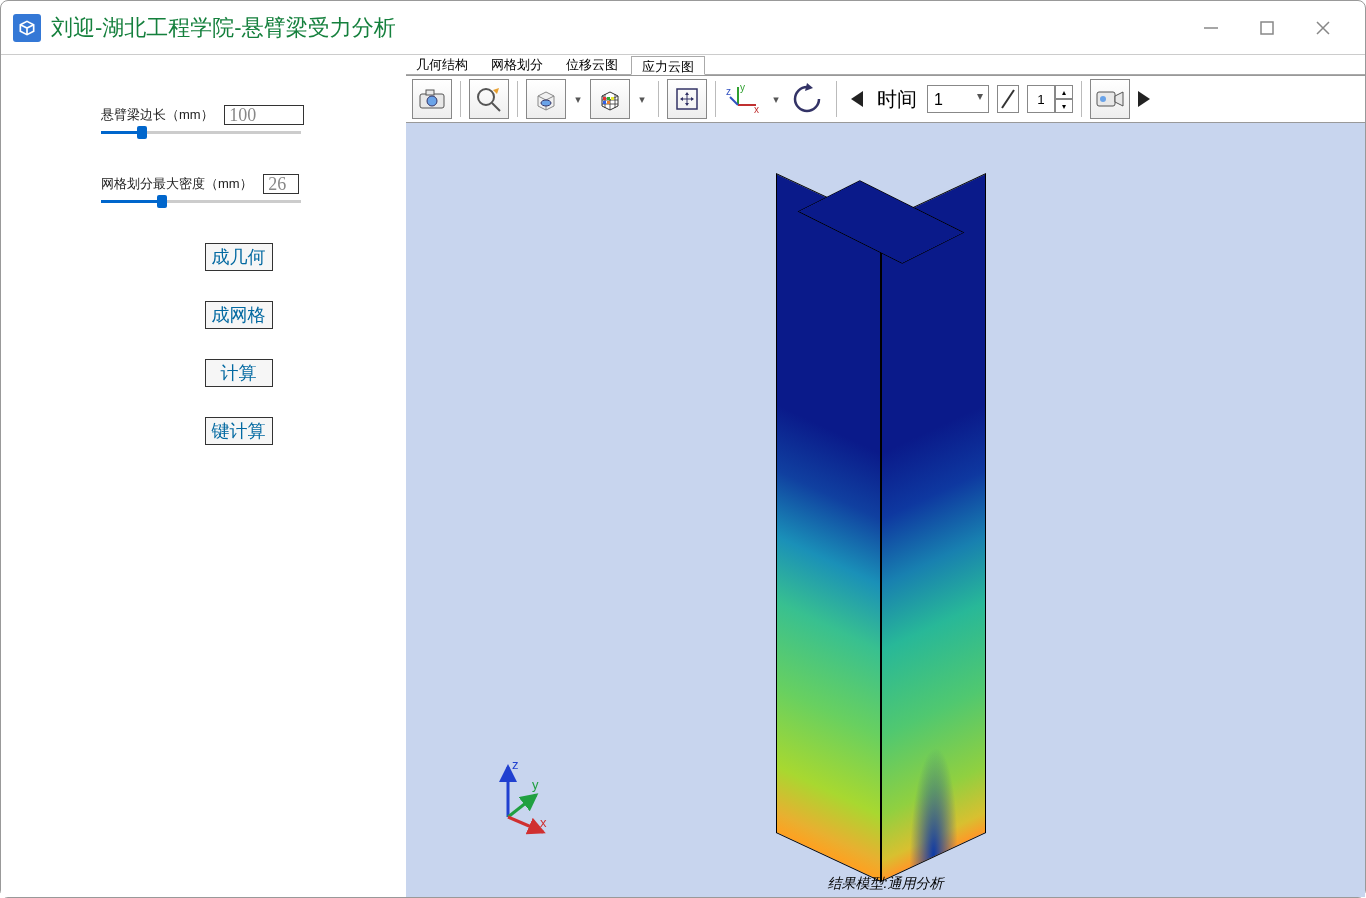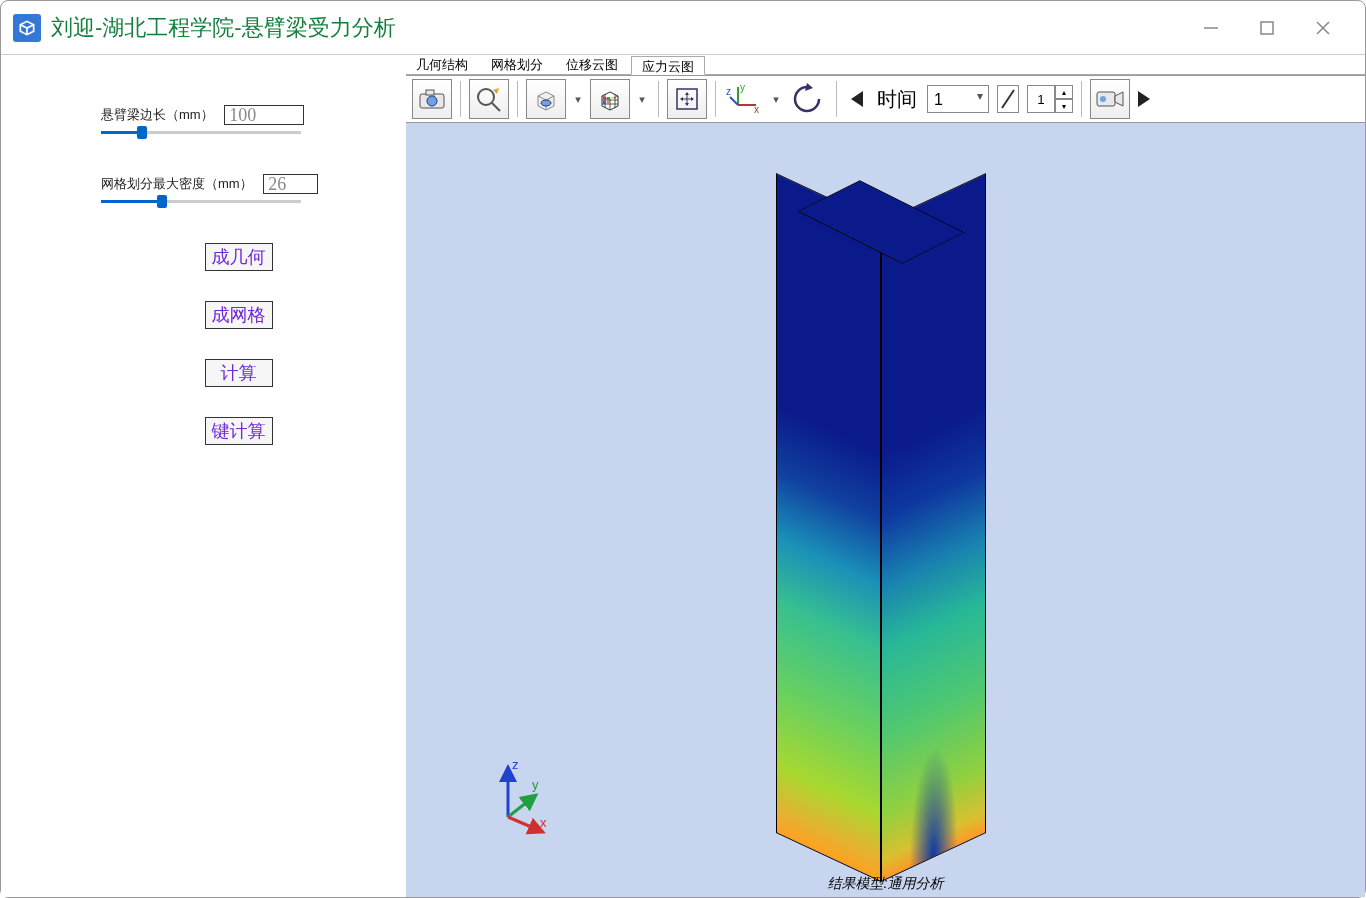--- a/index.html
+++ b/index.html
@@ -82,21 +82,21 @@
   width: 10px; height: 13px;
   background: #0066cc; border-radius: 2px;
 }
 .action-btn {
   display: block;
   width: 68px; height: 28px;
   margin: 0 auto 30px auto;
   border: 1px solid #333;
   background: #f6f6f6;
   font-size: 18px; font-family: serif;
-  color: #6d28d9; overflow: hidden;
+  color: #0369a1; overflow: hidden;
   text-align: center; line-height: 26px;
   cursor: pointer;
 }
 .main {
   flex: 1; display: flex; flex-direction: column;
   position: relative;
 }
 .tabs {
   height: 20px; display: flex;
   font-size: 13px;
@@ -291,21 +291,21 @@
       <div class="param-row">
         <span class="param-label">悬臂梁边长（mm）</span>
         <input class="param-input" value="100" style="">
         <div class="slider-track">
           <div class="slider-fill" style="width:18%"></div>
           <div class="slider-thumb" style="left:18%"></div>
         </div>
       </div>
       <div class="param-row">
         <span class="param-label">网格划分最大密度（mm）</span>
-        <input class="param-input" style="width: 55px;" value="26">
+        <input class="param-input" style="width: 36px;" value="26">
         <div class="slider-track">
           <div class="slider-fill" style="width:28%"></div>
           <div class="slider-thumb" style="left:28%"></div>
         </div>
       </div>
 
       <button class="action-btn">成几何</button>
       <button class="action-btn">成网格</button>
       <button class="action-btn">计算</button>
       <button class="action-btn">键计算</button>

